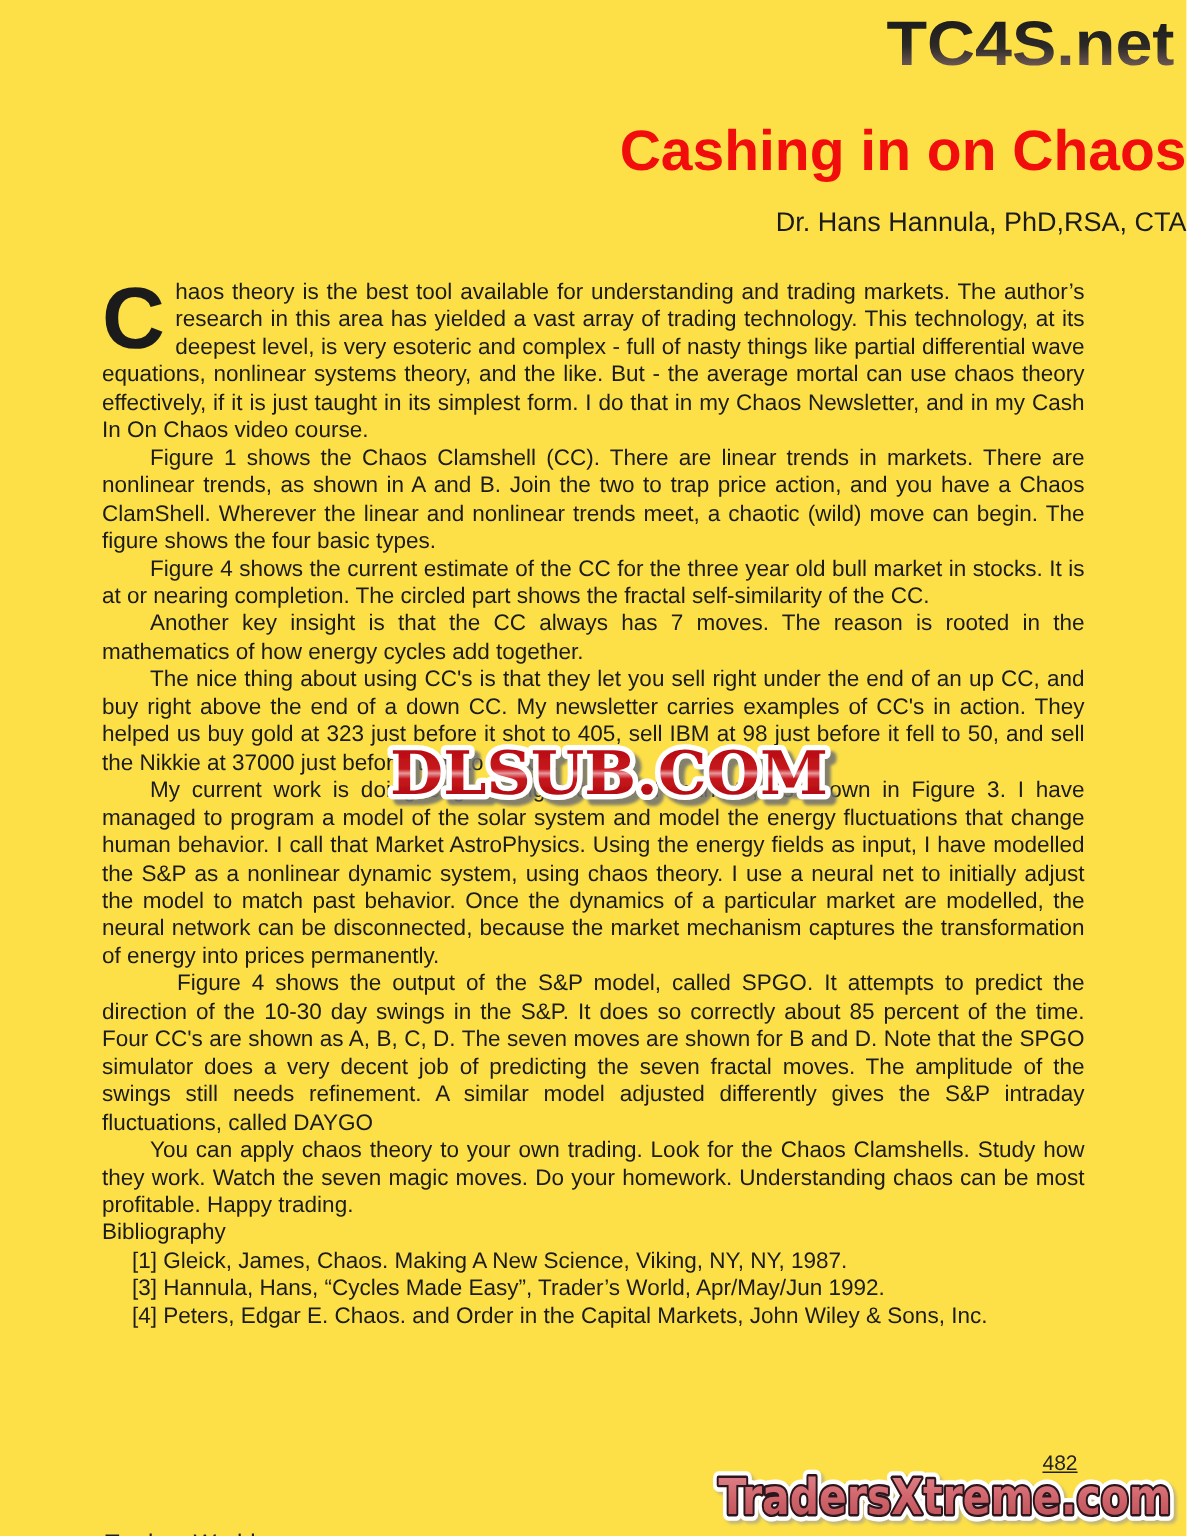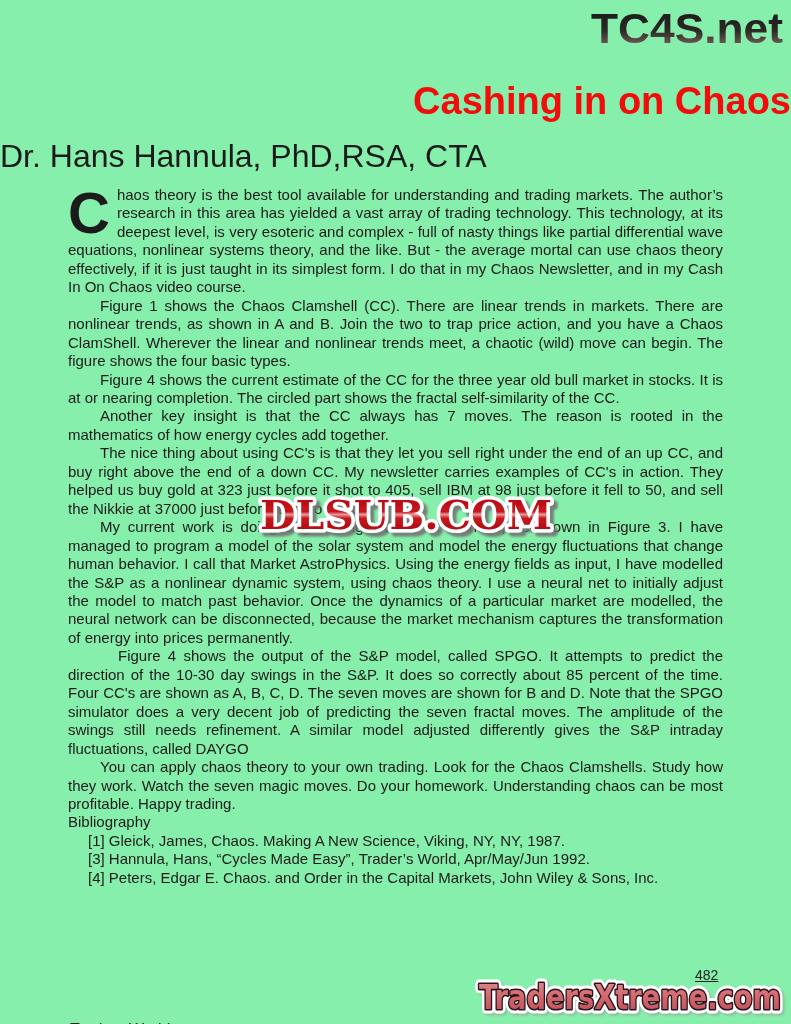--- a/index.html
+++ b/index.html
@@ -1,24 +1,24 @@
 <!DOCTYPE html>
 <html style="--title_red: #f20d0d; --body_text: #1b1b1b; --dlsub_red: #c21218; --tradersxtreme_fill: #d2666d; --tradersxtreme_outline: #2b161a; --logo_gradient_top: #171717; --logo_gradient_bottom: #96756d;"><head>
 <meta charset="utf-8">
 <style>
   html,body{margin:0;padding:0;background:#ffffff;}
-  .page{position:relative;width:791px;height:1024px;background:#86efac;overflow:hidden;
+  .page{position:relative;width:791px;height:1024px;background:#fde047;overflow:hidden;
         font-family:"Liberation Sans",sans-serif;}
 
   .logo-tc4s{position:absolute;top:5px;right:4px;}
 
   .title{position:absolute;top:80px;left:0;right:0;margin:0;text-align:right;
          font-size:38px;font-weight:700;color:var(--title_red,#f20d0d);letter-spacing:0px;}
-  .subtitle{position:absolute;top:138px;left:0;right:0;margin:0;text-align:left;
-            font-size:32px;font-weight:400;color:var(--body_text,#1b1b1b);}
+  .subtitle{position:absolute;top:138px;left:0;right:0;margin:0;text-align:right;
+            font-size:18px;font-weight:400;color:var(--body_text,#1b1b1b);}
 
   .body{position:absolute;left:68px;right:68px;top:186px;
         font-size:15px;line-height:18.45px;text-align:justify;color:var(--body_text,#1b1b1b);}
   .par{margin:0;}
   .ind{text-indent:32px;}
   .ind-lg{text-indent:50px;}
   .bib{text-indent:20px;text-align:left;}
   .dropcap{float:left;font-weight:700;font-size:58px;line-height:48px;
            margin:3px 7px 0 0;color:var(--body_text,#1b1b1b);}
 

